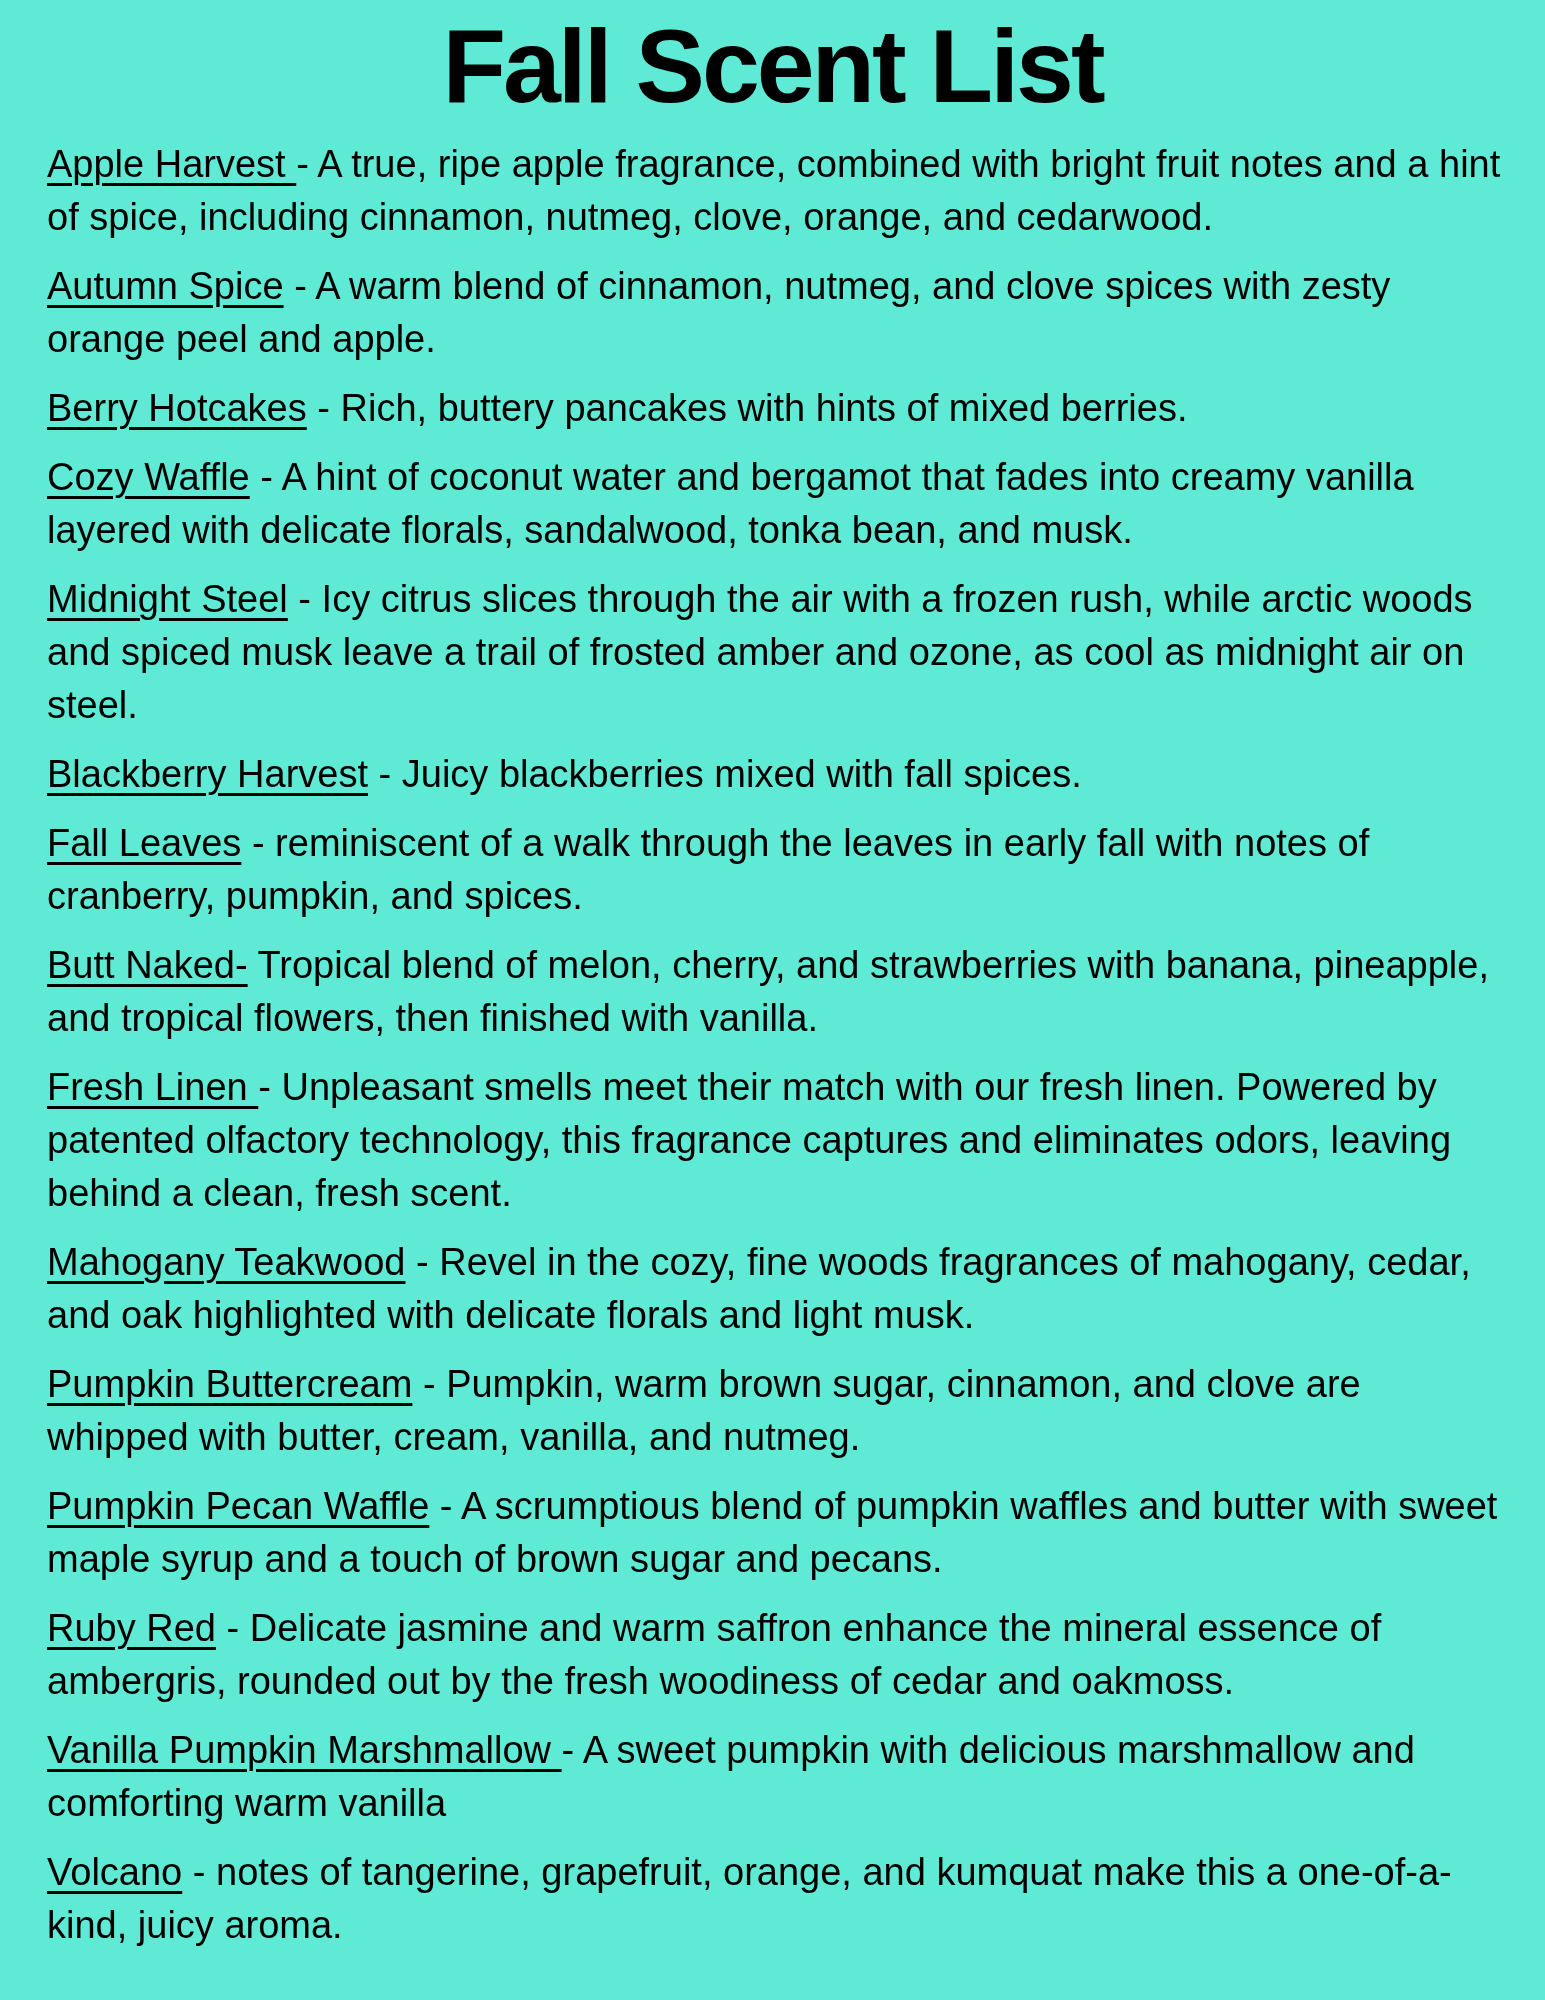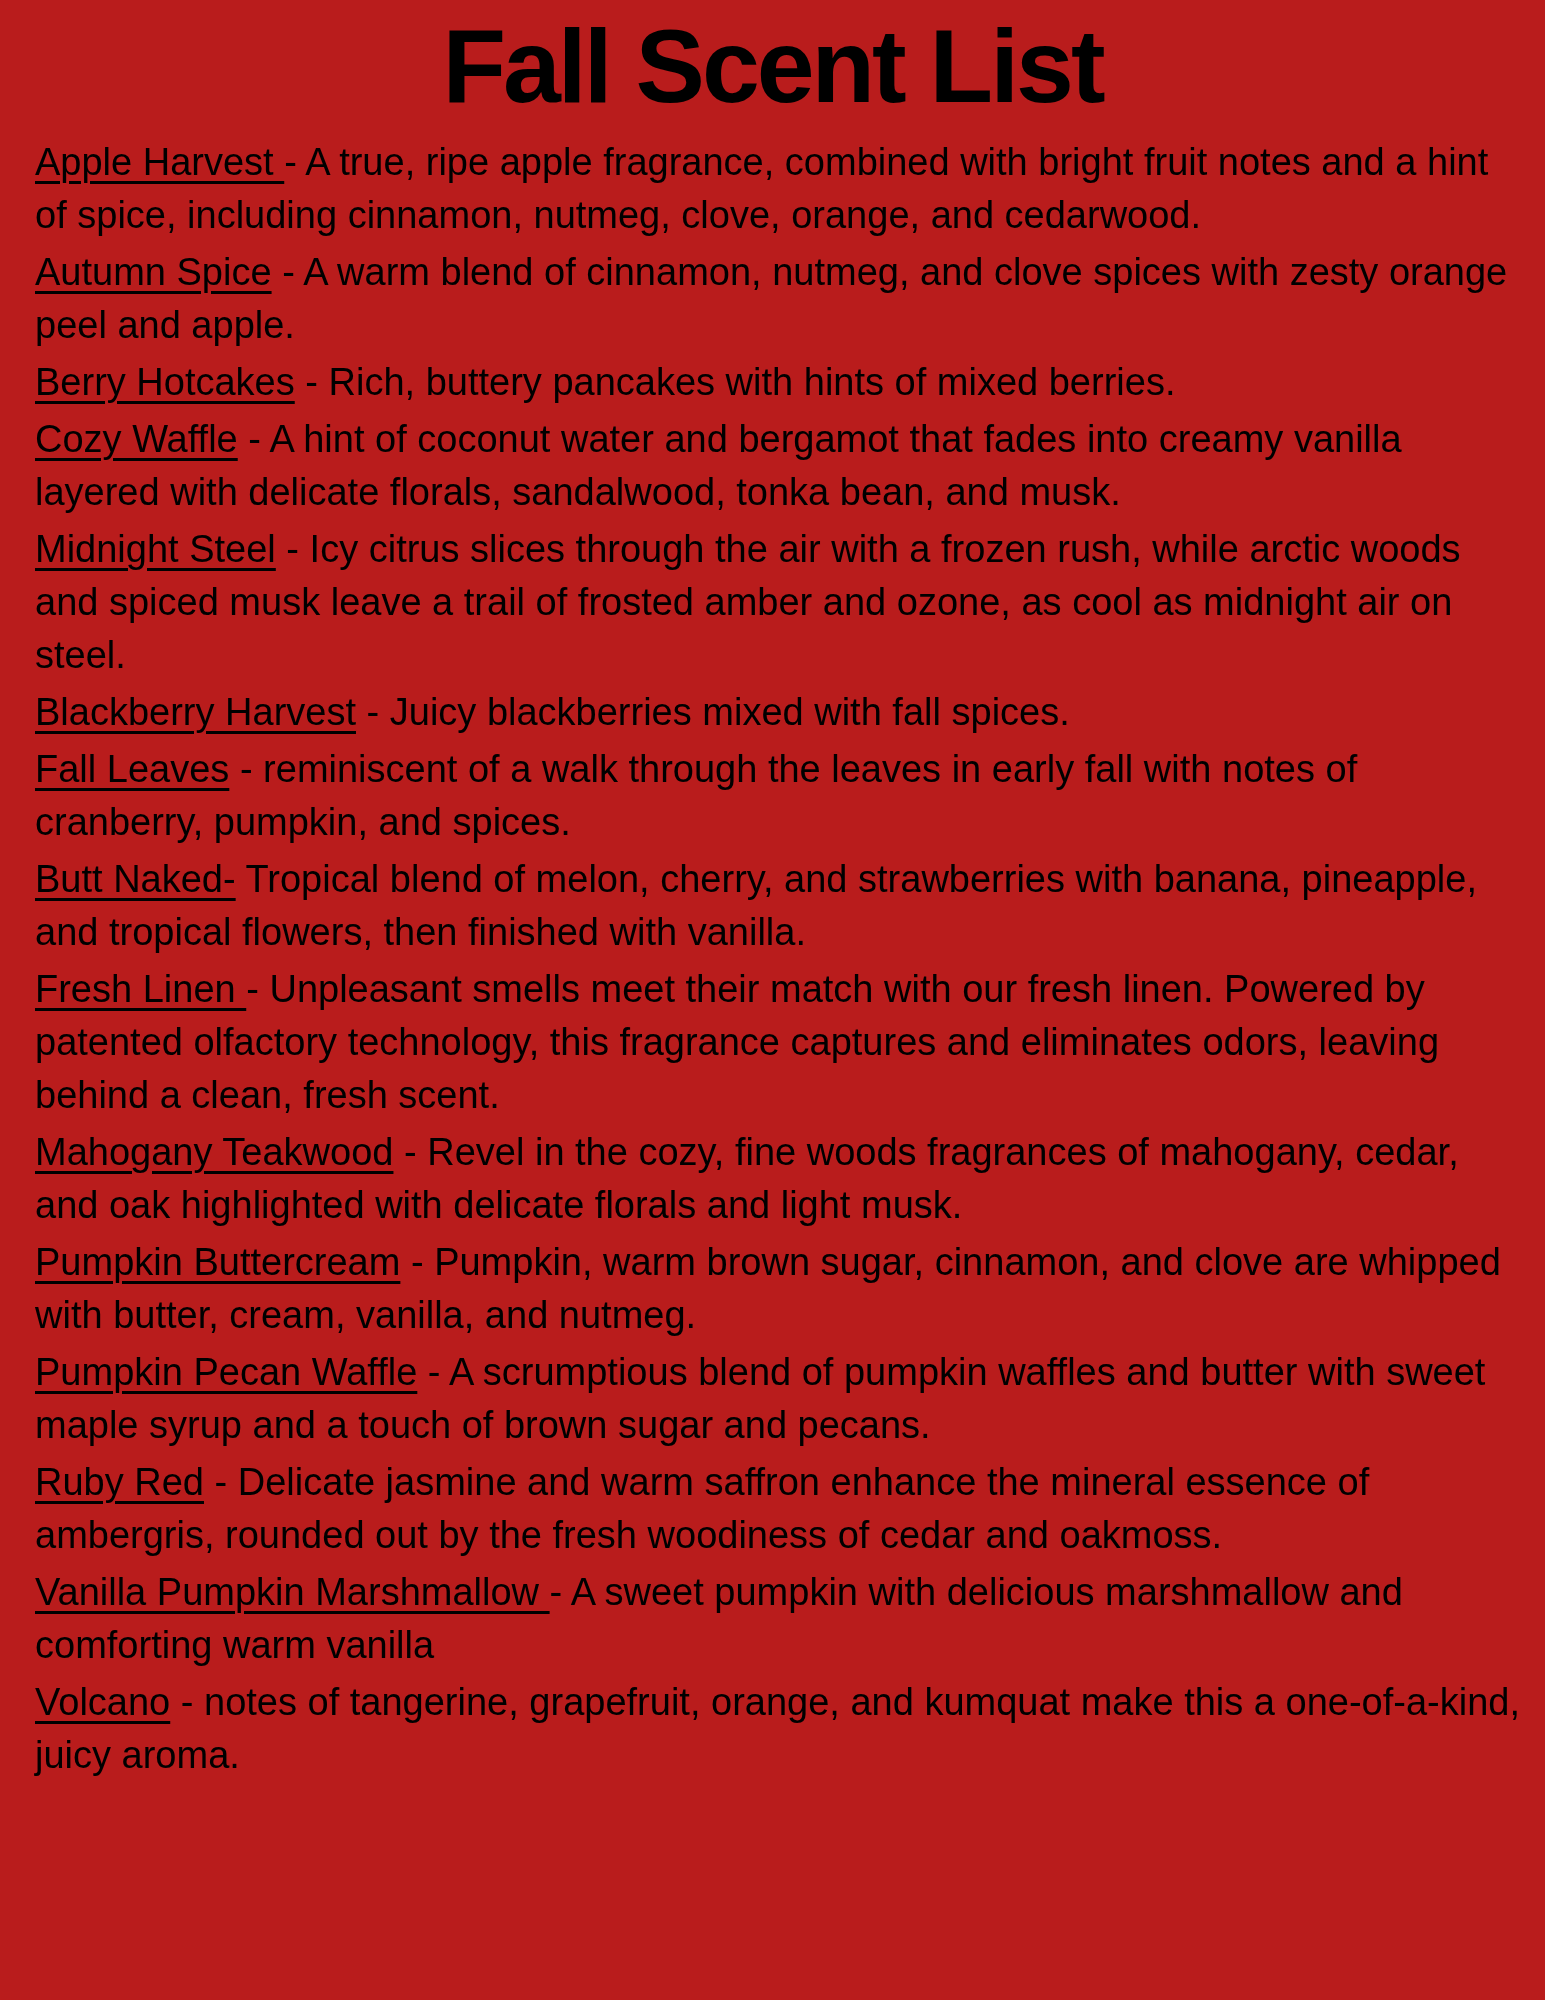--- a/index.html
+++ b/index.html
@@ -10,42 +10,42 @@
   }
   body {
     width: 1545px;
     min-height: 2000px;
     font-family: "Liberation Sans", "DejaVu Sans", sans-serif;
     -webkit-font-smoothing: antialiased;
   }
   .page {
     width: 1545px;
     min-height: 2000px;
-    background: #b91c1c;
+    background: #5eead4;
     box-sizing: border-box;
     overflow: hidden;
   }
   h1.doc-title {
     margin: 10px 0 14px 0;
     text-align: center;
     font-size: 104px;
     line-height: 112px;
     font-weight: 800;
     letter-spacing: -3px;
     color: #000000;
   }
   .scent-list {
     padding: 0 18px 0 31px;
     font-size: 38px;
     line-height: 53px;
     font-weight: 400;
     color: #000000;
   }
   .scent-entry {
-    margin: 4px;
+    margin: 16px;
     padding: 0;
   }
   .scent-name {
     text-decoration: underline;
     text-decoration-thickness: 3px;
     text-underline-offset: 6px;
     text-decoration-color: #000000;
   }
   .scent-desc {
     text-decoration: none;

